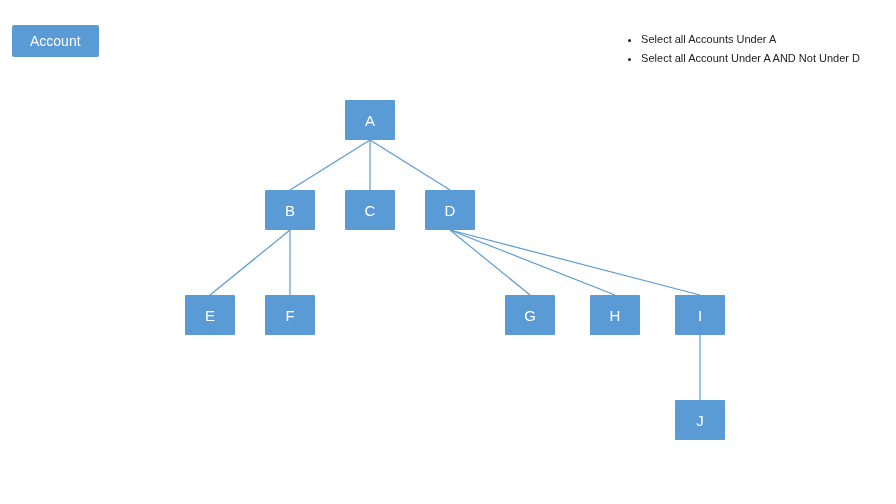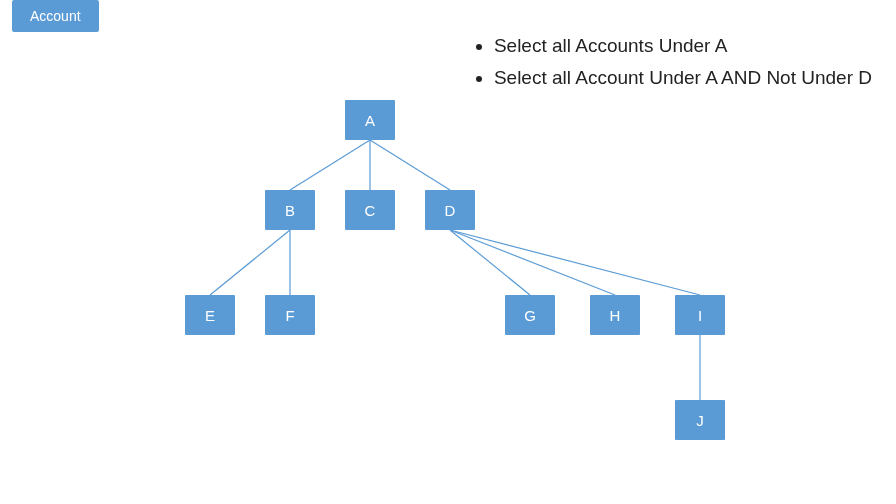--- a/index.html
+++ b/index.html
@@ -8,38 +8,38 @@
       height: 504px;
       background: #ffffff;
       font-family: 'Segoe UI', Arial, sans-serif;
       overflow: hidden;
       position: relative;
     }
 
     
     #account-btn {
       position: absolute;
-      top: 0;
+      top: 25px;
       left: 12px;
       background: #5b9bd5;
       color: white;
       padding: 8px 18px;
       font-size: 14px;
       font-weight: 500;
       border: none;
       cursor: pointer;
       border-radius: 2px;
     }
 
     
     #instructions {
       position: absolute;
       top: 30px;
-      right: 24px;
-      font-size: 19px;
+      right: 36px;
+      font-size: 11px;
       color: #222;
       line-height: 1.7;
     }
     #instructions ul {
       list-style: disc;
       padding-left: 18px;
     }
 
     
     #tree-svg {

